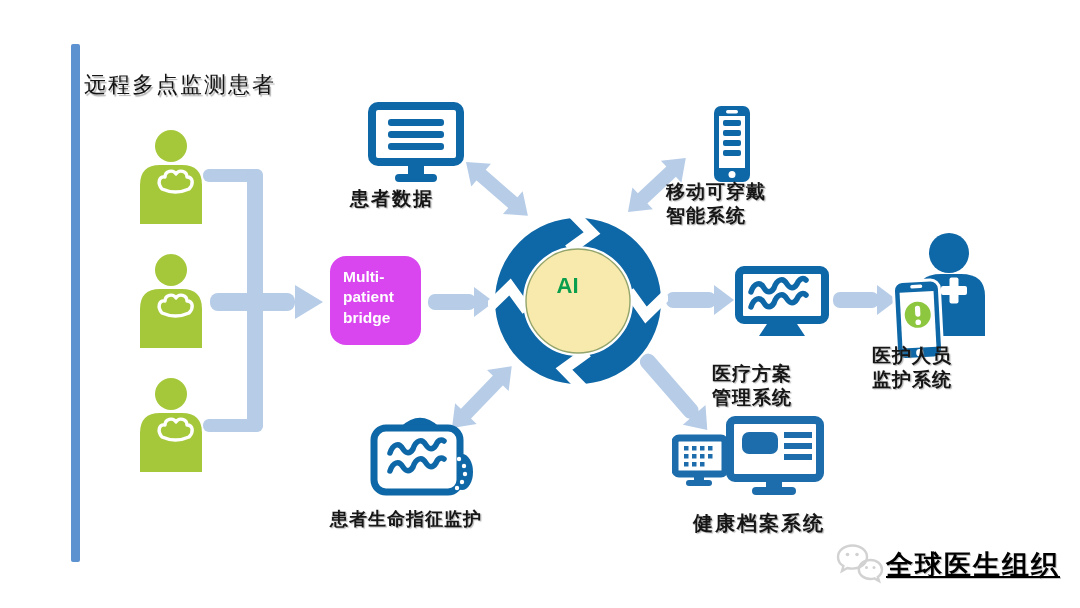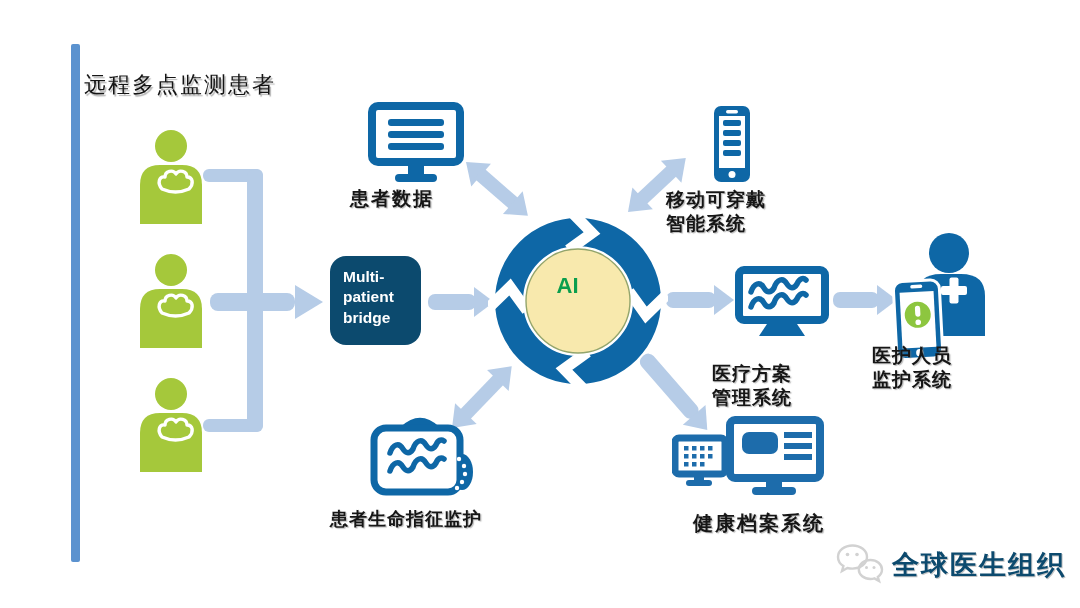--- a/index.html
+++ b/index.html
@@ -16,41 +16,41 @@
     letter-spacing:2px;text-shadow:1.5px 1.5px 1px rgba(120,120,120,.55);
     white-space:nowrap;
   }
   
   .node-label{
     font-size:19px;font-weight:bold;color:#161616;letter-spacing:2px;
     text-shadow:1.2px 1.2px 1px rgba(120,120,120,.5);
     text-align:left;white-space:pre-line;line-height:24px;
   }
   .lbl-patient-data{left:350px;top:187px;width:130px;}
-  .lbl-wearable{left:666px;top:188px;width:140px;letter-spacing:1px;}
+  .lbl-wearable{left:666px;top:180px;width:140px;letter-spacing:1px;}
   .lbl-care-plan{left:712px;top:362px;width:140px;letter-spacing:1px;}
   .lbl-caregiver{left:872px;top:344px;width:136px;letter-spacing:1px;}
   .lbl-vitals{left:330px;top:507px;width:176px;font-size:18px;letter-spacing:1px;}
   .lbl-ehr{left:693px;top:511px;width:156px;font-size:20px;}
   
   .bridge-box{
-    left:330px;top:256px;width:91px;height:89px;background:#0c4a6e;border-radius:16px;
+    left:330px;top:256px;width:91px;height:89px;background:#d946ef;border-radius:16px;
     color:#ffffff;font-size:15.5px;font-weight:bold;line-height:1.32;
     padding:11px 0 0 13px;box-sizing:border-box;white-space:pre-line;
   }
   
   .ring-text{
     left:528px;top:272px;width:79px;text-align:center;
     font-size:22px;font-weight:bold;color:#0b9e4d;line-height:27px;
   }
   
   .watermark{left:834px;top:540px;width:240px;height:50px;display:flex;align-items:center;}
   .watermark-text{
-    font-size:27px;font-weight:bold;letter-spacing:2px;color:#0c4a6e;
-    text-shadow:1px 1px 0 #c6c6c6,-1px -1px 0 #ffffff;white-space:nowrap;margin-left:6px;
+    font-size:27px;font-weight:bold;letter-spacing:2px;color:#000000;
+    text-shadow:1px 1px 0 #c6c6c6,-1px -1px 0 #ffffff;white-space:nowrap;text-decoration:underline;
   }
   svg{display:block;}
 </style>
 </head>
 <body>
 
 <div class="abs accent-bar"></div>
 
 <div class="abs page-title">远程多点监测患者</div>
 

